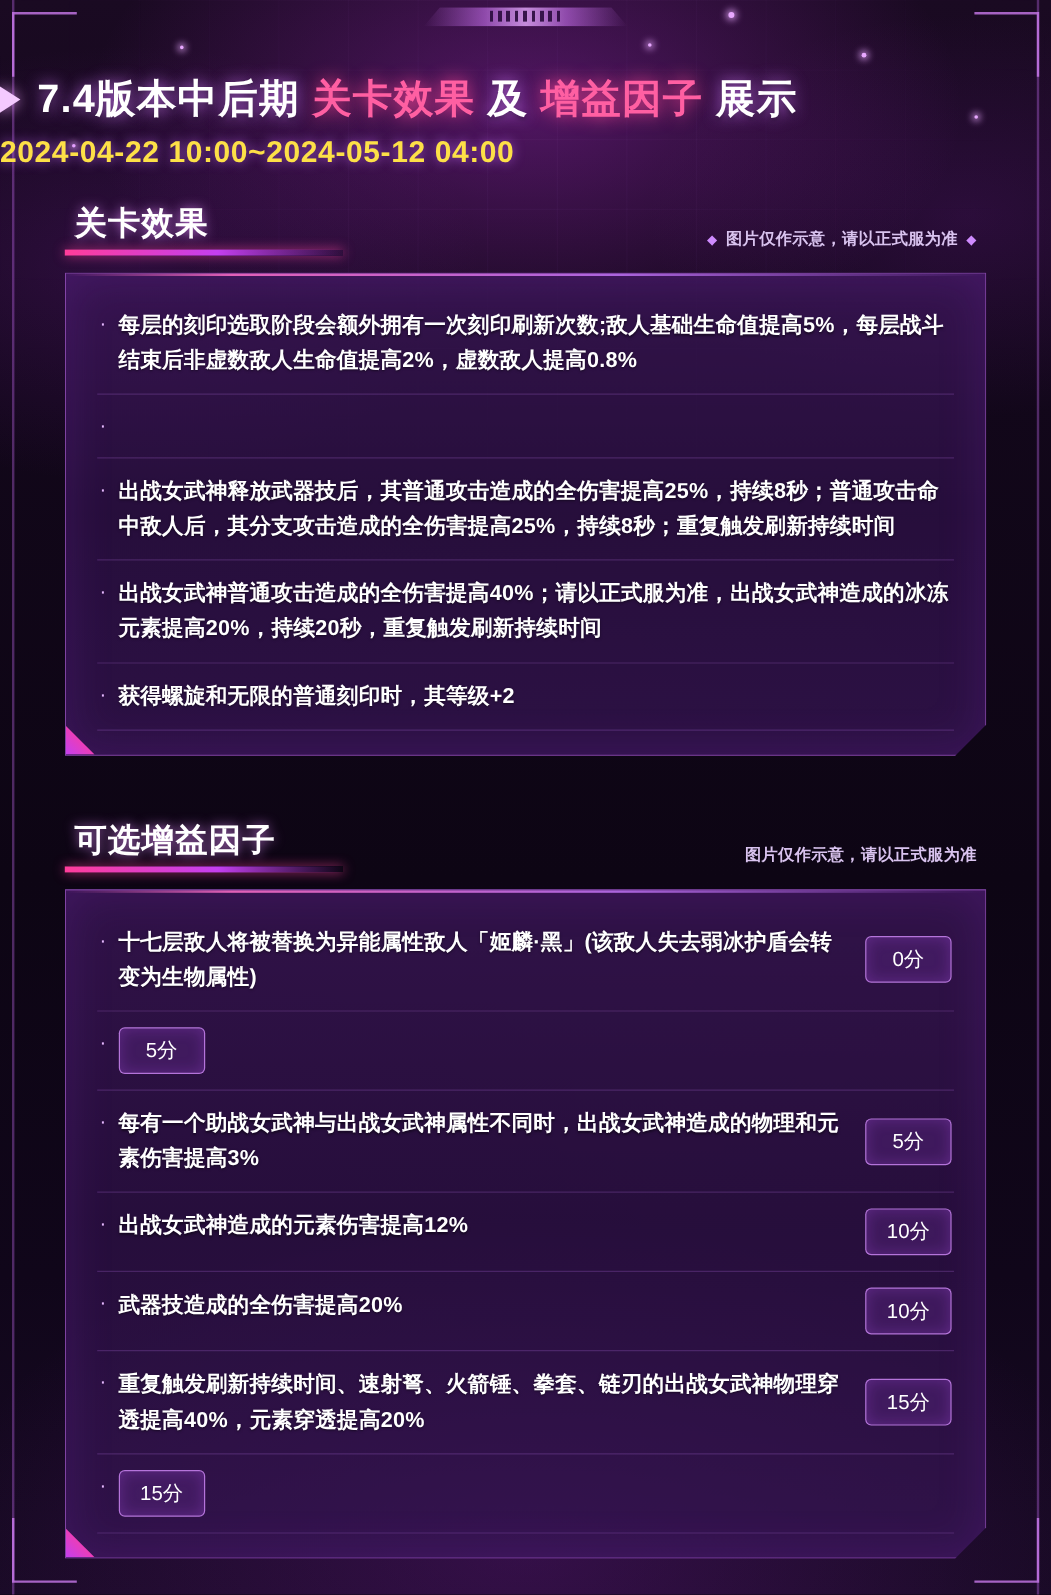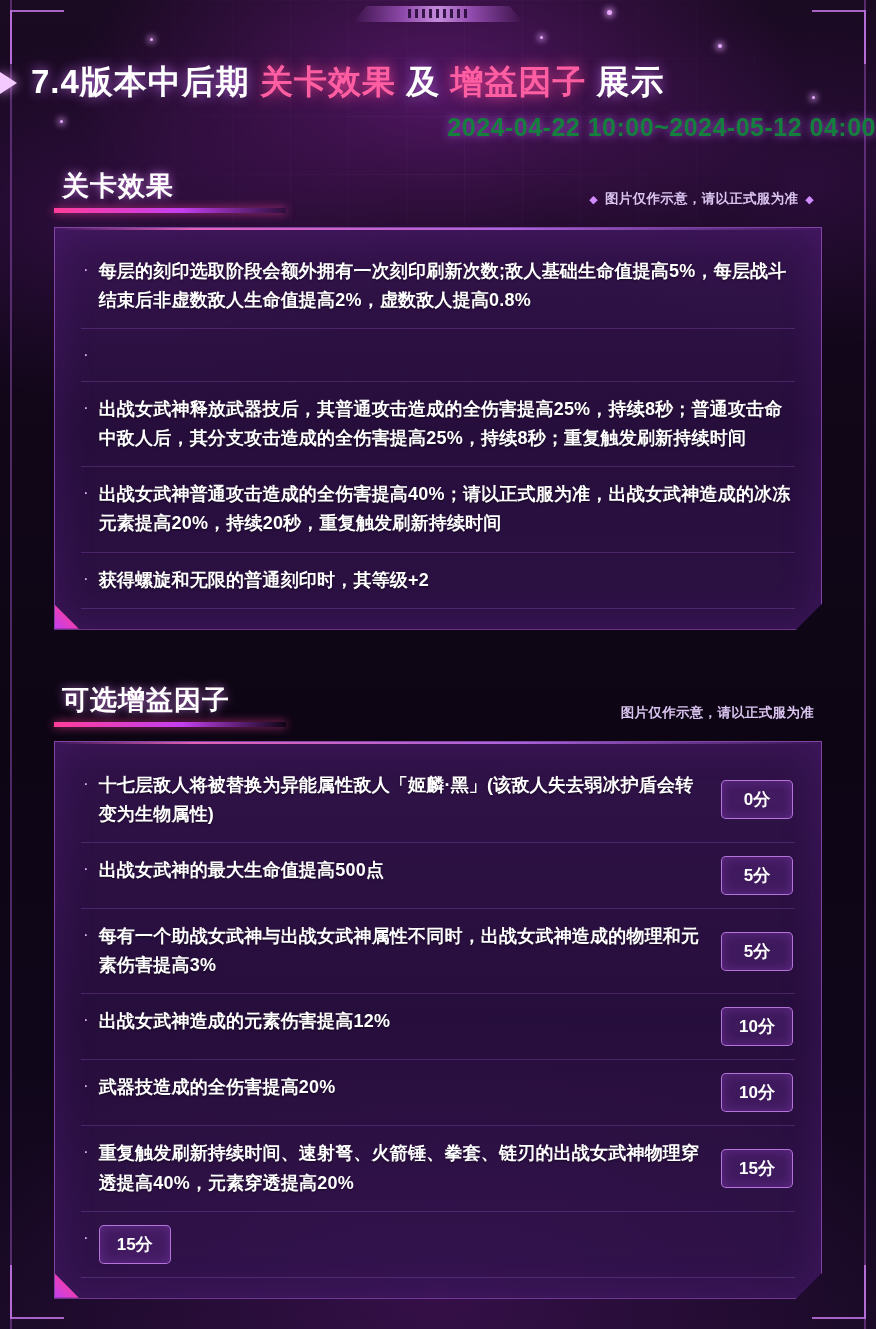--- a/index.html
+++ b/index.html
@@ -89,23 +89,23 @@
     filter: drop-shadow(0 0 6px rgba(240,160,255,0.9));
   }
   .title {
     font-size: 33px; font-weight: bold; letter-spacing: 1px;
     color: #ffffff;
     text-shadow: 0 0 12px rgba(210,120,255,0.85), 0 2px 4px rgba(0,0,0,0.6);
     white-space: nowrap;
   }
   .title .hl { color: #ff5fa2; text-shadow: 0 0 14px rgba(255,70,150,0.9); }
   .subtitle {
-    text-align: right; margin-top: 8px;
+    text-align: left; margin-top: 8px;
     font-size: 25px; font-weight: bold; letter-spacing: 0.5px;
-    color: #15803d;
+    color: #fde047;
     text-shadow: 0 0 10px rgba(200,110,255,0.7);
   }
 
   
   .section { position: relative; }
   .sec-head {
     position: relative;
     display: flex; align-items: flex-end; justify-content: space-between;
     padding: 0 62px 0 62px;
   }
@@ -164,21 +164,21 @@
     text-shadow: 0 1px 2px rgba(0,0,0,0.5);
     flex: 1 1 auto;
   }
   .score {
     flex: 0 0 auto;
     min-width: 72px; text-align: center;
     padding: 7px 10px;
     border: 1px solid rgba(210,140,250,0.8);
     border-radius: 5px;
     background: rgba(82,34,118,0.55);
-    font-size: 17px; font-weight: bold; color: #ffffff;
+    font-size: 17px; font-weight: normal; color: #ffffff;
     align-self: center;
     box-shadow: inset 0 0 12px rgba(190,90,255,0.25);
   }
 
   .spacer-1 { height: 26px; }
   .spacer-2 { height: 52px; }
   .sec2-head { padding-top: 0; }
 </style>
 </head>
 <body>
@@ -262,21 +262,20 @@
     </div>
 
     <div class="panel">
       <div class="row">
         <span class="bullet">·</span>
         <div class="row-text">十七层敌人将被替换为异能属性敌人「姬麟·黑」(该敌人失去弱冰护盾会转变为生物属性)</div>
         <div class="score">0分</div>
       </div>
       <div class="row">
         <span class="bullet">·</span>
-        <div class="row-text">出战女武神的最大生命值提高500点</div>
         <div class="score">5分</div>
       </div>
       <div class="row">
         <span class="bullet">·</span>
         <div class="row-text">每有一个助战女武神与出战女武神属性不同时，出战女武神造成的物理和元素伤害提高3%</div>
         <div class="score">5分</div>
       </div>
       <div class="row">
         <span class="bullet">·</span>
         <div class="row-text">出战女武神造成的元素伤害提高12%</div>

